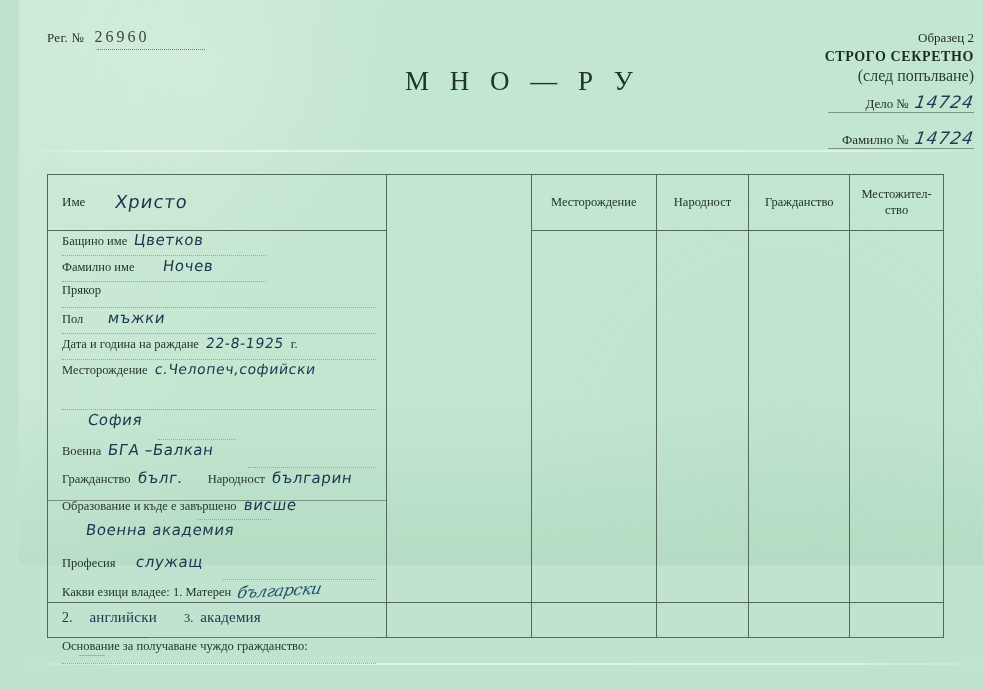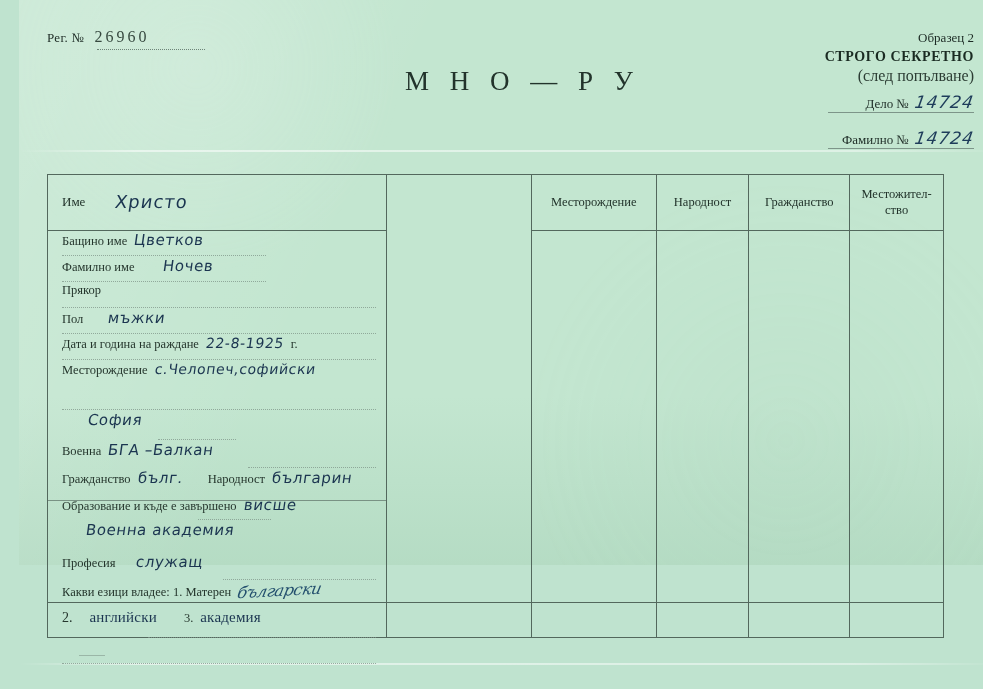--- a/index.html
+++ b/index.html
@@ -382,20 +382,21 @@
 
         <div class="rline" style="height:30px;">
           <span class="lbl" style="font-size:14px;">2.</span>
           <span class="val plain" style="margin-left:10px;">английски</span>
           <span class="lbl sup" style="margin-left:20px;">3.</span>
           <span class="val plain">академия</span>
           <span class="dotline" style="left:100px;"></span>
         </div>
 
         <div class="rline" style="height:26px;">
+          <span class="lbl">Основание за получаване чуждо гражданство:</span>
           <span class="dotline"></span>
         </div>
 
       </div>
       <div class="bottom-strip"></div>
     </div>
 
     <div class="col col-rel">
       <div class="bottom-strip"></div>
     </div>

